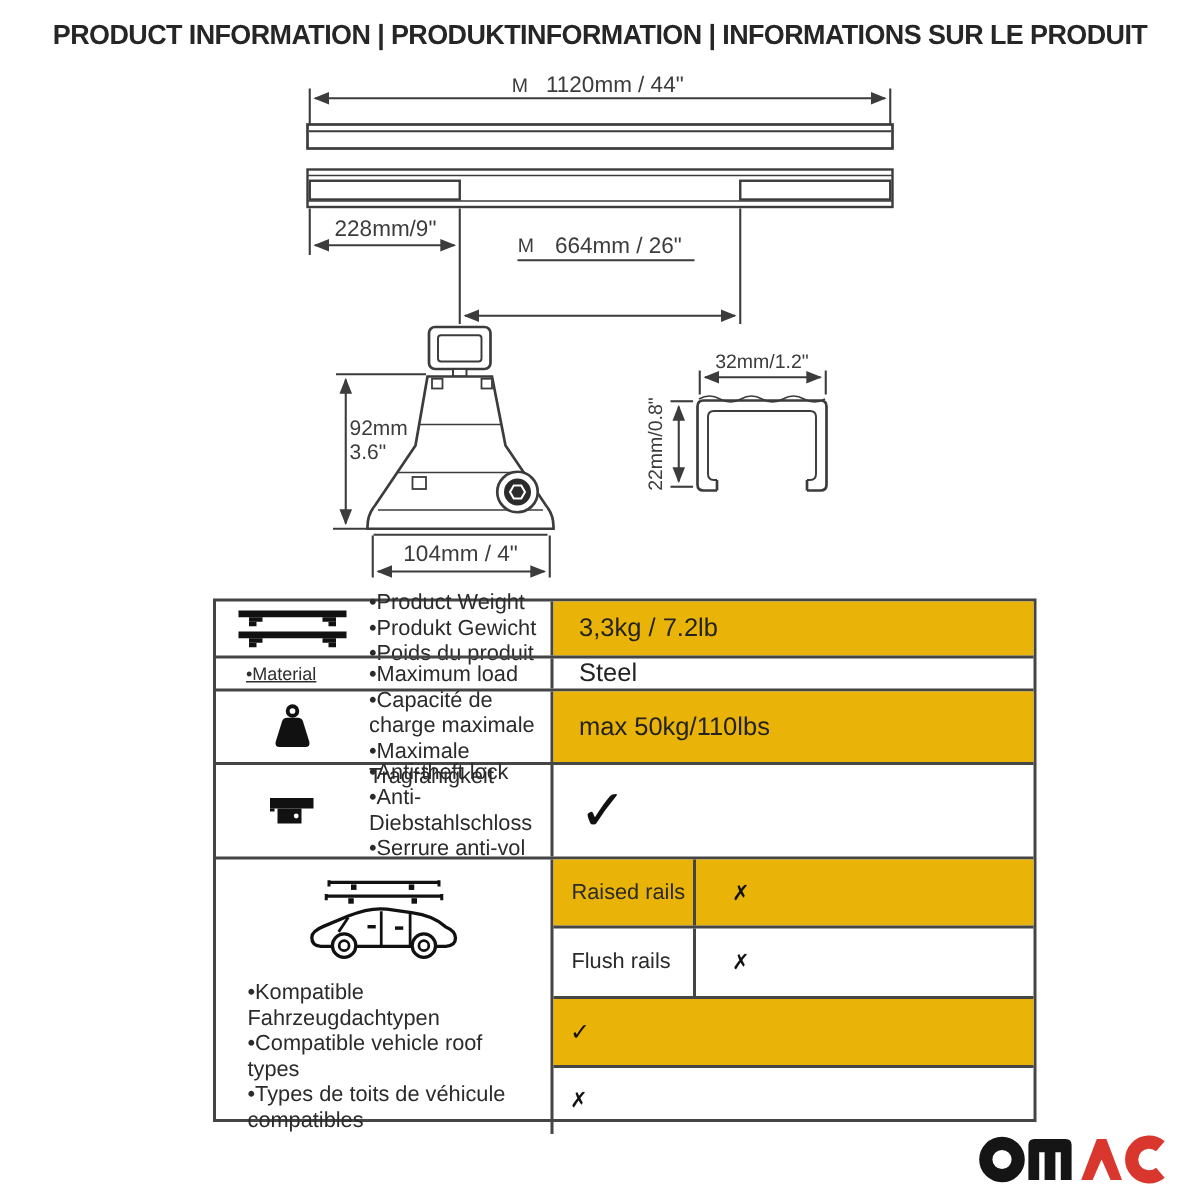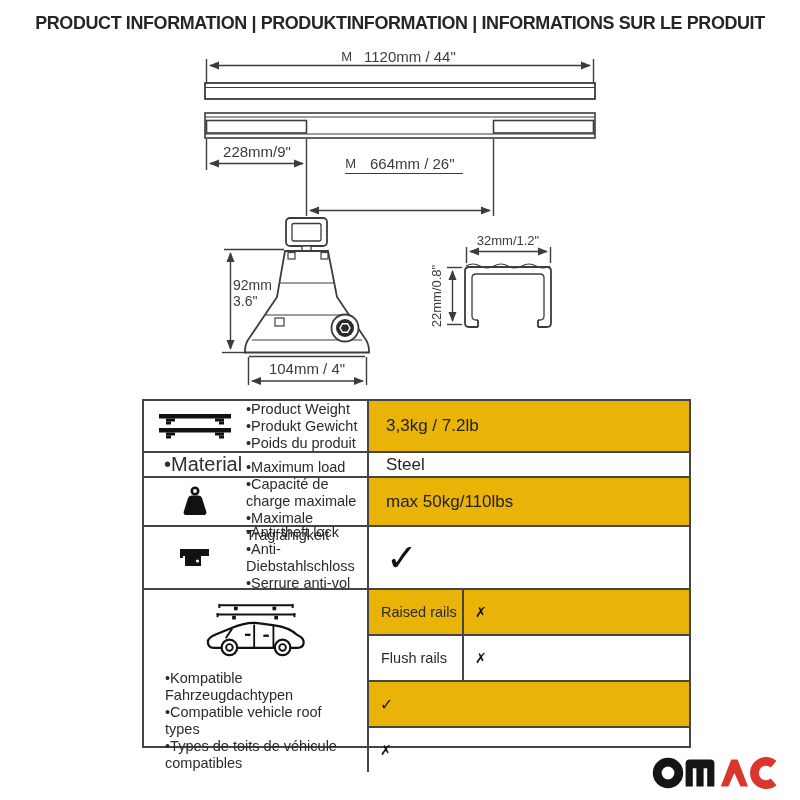--- a/index.html
+++ b/index.html
@@ -16,28 +16,28 @@
   .row{display:flex;box-sizing:border-box;border-top:2px solid #454545;}
   .row:first-child{border-top:none;}
   .lblcell{width:225px;box-sizing:border-box;border-right:2px solid #454545;
            display:flex;align-items:center;}
   .valcell{flex:1;display:flex;align-items:center;padding-left:17px;
            font-size:17px;color:#232323;}
   .gray{background:#eab308;}
   .iconbox{width:102px;display:flex;align-items:center;justify-content:center;flex:none;}
   .lstack{display:flex;flex-direction:column;justify-content:center;
           font-size:14.5px;line-height:17px;color:#2b2b2b;}
-  .mat{padding-left:20px;font-size:20px;}
+  .mat{padding-left:20px;font-size:12px;text-decoration:underline;}
   .bigcheck{font-size:38px;font-weight:700;color:#111;line-height:1;}
   .carcell{width:225px;box-sizing:border-box;border-right:2px solid #454545;
            display:flex;flex-direction:column;align-items:flex-start;padding-top:10px;}
   .carcell .caric{align-self:center;}
   .carcell .lstack{padding:6px 8px 0 21px;}
   .subtbl{flex:1;display:flex;flex-direction:column;}
-  .subrow{flex:1;display:flex;box-sizing:border-box;border-top:2px solid #454545;}
+  .subrow{flex:1;display:flex;box-sizing:border-box;border-top:2px solid #454545;gap:13px;}
   .subrow:first-child{border-top:none;}
   .sublbl{width:95px;box-sizing:border-box;border-right:2px solid #454545;
           display:flex;align-items:center;padding-left:12px;font-size:14.5px;color:#2b2b2b;}
   .submark{flex:1;display:flex;align-items:center;padding-left:11px;}
   .x-mark{font-size:14px;font-weight:700;color:#111;font-style:italic;}
   .c-mark{font-size:16px;color:#111;}
   
   .logo{position:absolute;top:753px;right:20px;width:128px;height:40px;}
   .sr{position:absolute;width:1px;height:1px;overflow:hidden;clip:rect(0 0 0 0);white-space:nowrap;}
 </style>
@@ -142,21 +142,21 @@
     <path d="M478,320 L476,320 Q472,320 472,316 L472,278 Q472,274 476,274 L540,274 Q544,274 544,278
              L544,316 Q544,320 540,320 L538,320" stroke-width="1.3"></path>
     <line x1="478" y1="327" x2="478" y2="320"></line>
     <line x1="538" y1="327" x2="538" y2="320"></line>
     <path d="M466,266 q7,-4 14,0 t14,0 t14,0 t14,0 t14,0 t14,0" stroke-width="1.1"></path>
   </g>
 </svg>
 
 <div class="spec">
 
-  <div class="row" style="height:50px;justify-content:flex-end;">
+  <div class="row" style="height:36px;justify-content:flex-end;">
     <div class="lblcell">
       <div class="iconbox">
         <svg width="76" height="28" viewBox="0 0 76 28">
           <g fill="#111">
             <rect x="2" y="2" width="72" height="4.5"></rect>
             <rect x="9" y="6.5" width="9" height="3"></rect>
               <rect x="9" y="9.5" width="5" height="3"></rect>
             <rect x="58" y="6.5" width="9" height="3"></rect>
               <rect x="62" y="9.5" width="5" height="3"></rect>
             <rect x="2" y="16" width="72" height="4.5"></rect>

